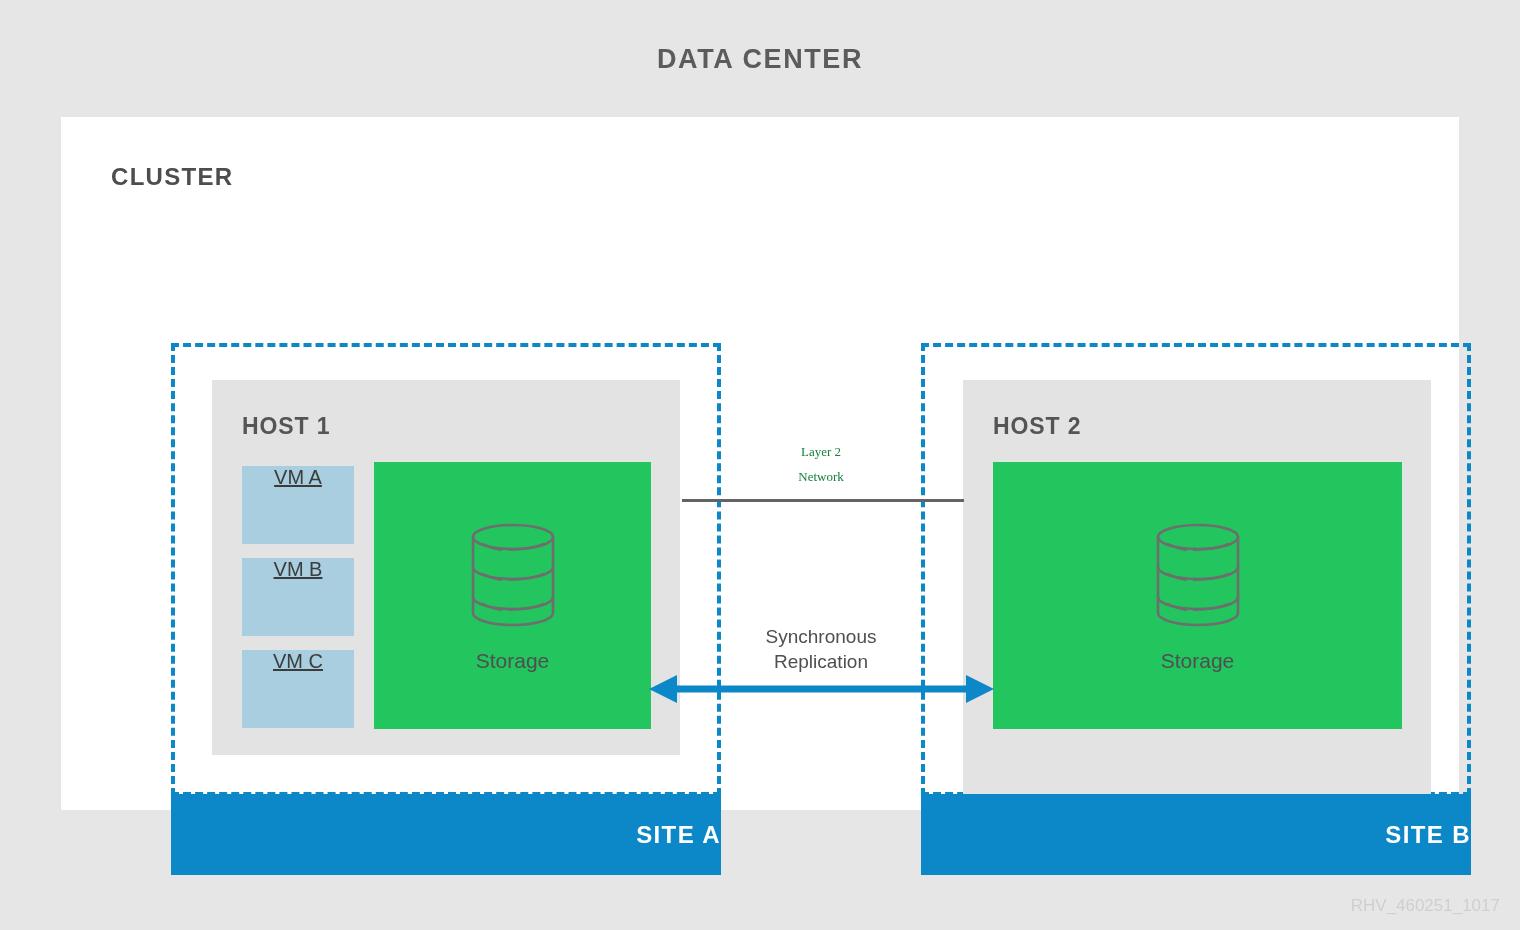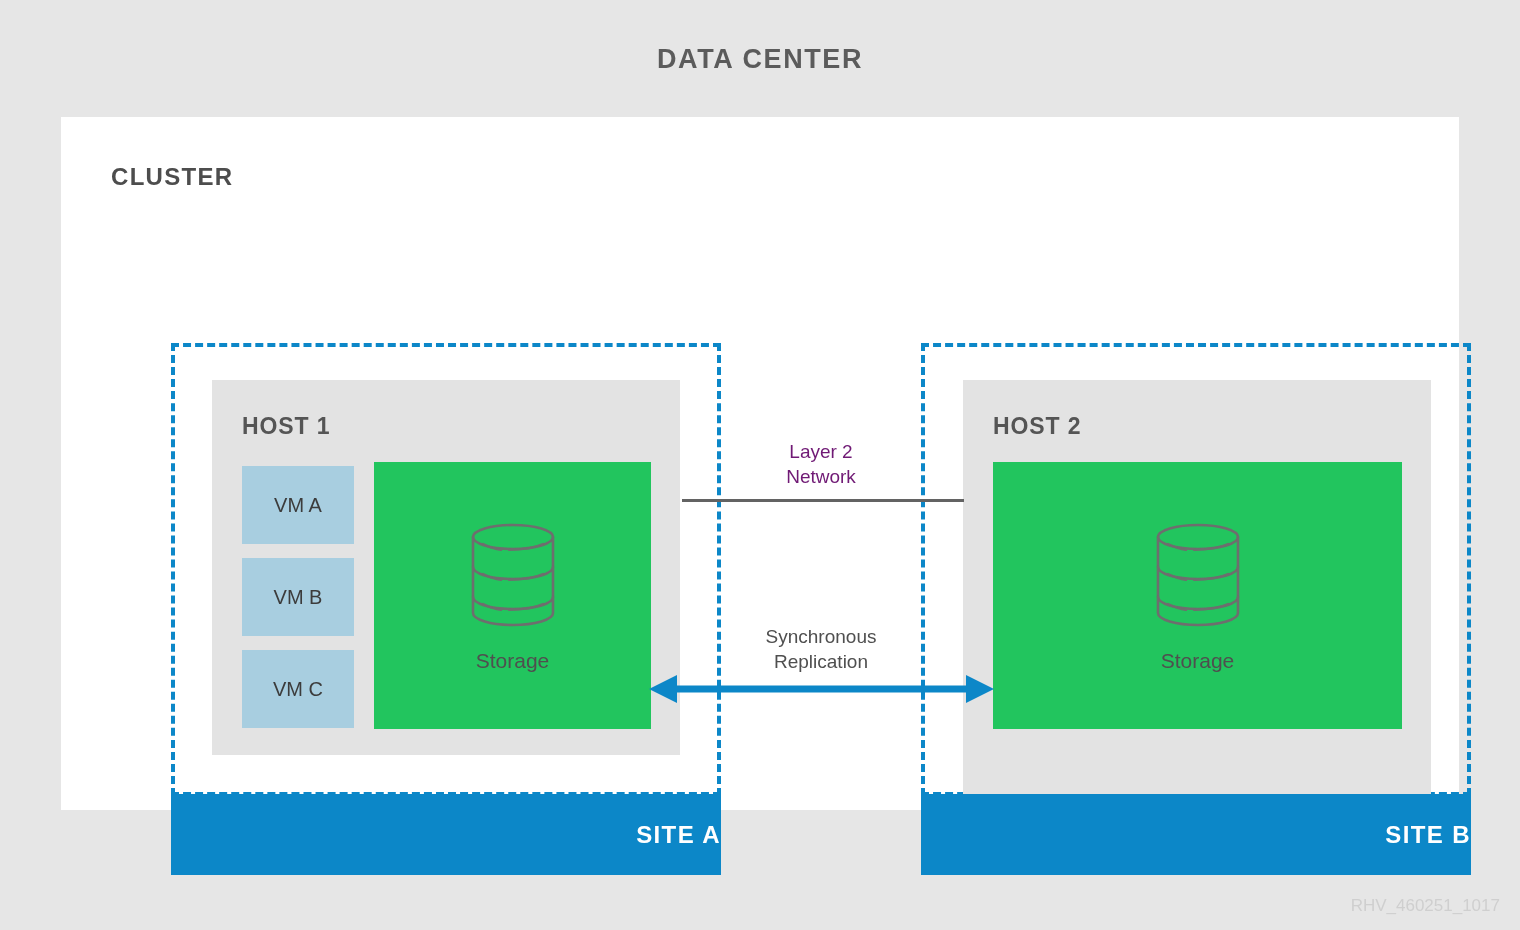--- a/index.html
+++ b/index.html
@@ -98,22 +98,23 @@
   
   .vm-box {
     position: absolute;
     left: 30px;
     width: 112px;
     height: 78px;
     background: #a8cee0;
     color: #3c3c3c;
     font-size: 20px;
     display: flex;
-    align-items: center;
+    align-items: flex-start;
     justify-content: center;
+    text-decoration: underline;
   }
   .vm-0 { top: 86px; }
   .vm-1 { top: 178px; }
   .vm-2 { top: 270px; }
 
   
   .storage-box {
     position: absolute;
     background: #22c55e;
   }
@@ -172,23 +173,24 @@
     height: 81px;
   }
 
   
   #layer2-label {
     position: absolute;
     left: 640px;
     top: 322px;
     width: 240px;
     text-align: center;
-    font-size: 19px;
+    font-size: 13px;
     line-height: 25px;
-    color: #701a75;
+    color: #15803d;
+    font-family: Liberation Serif, serif;
   }
   #layer2-line {
     position: absolute;
     left: 621px;
     top: 382px;
     width: 282px;
     height: 3px;
     background: #636363;
   }
   #sync-label {

